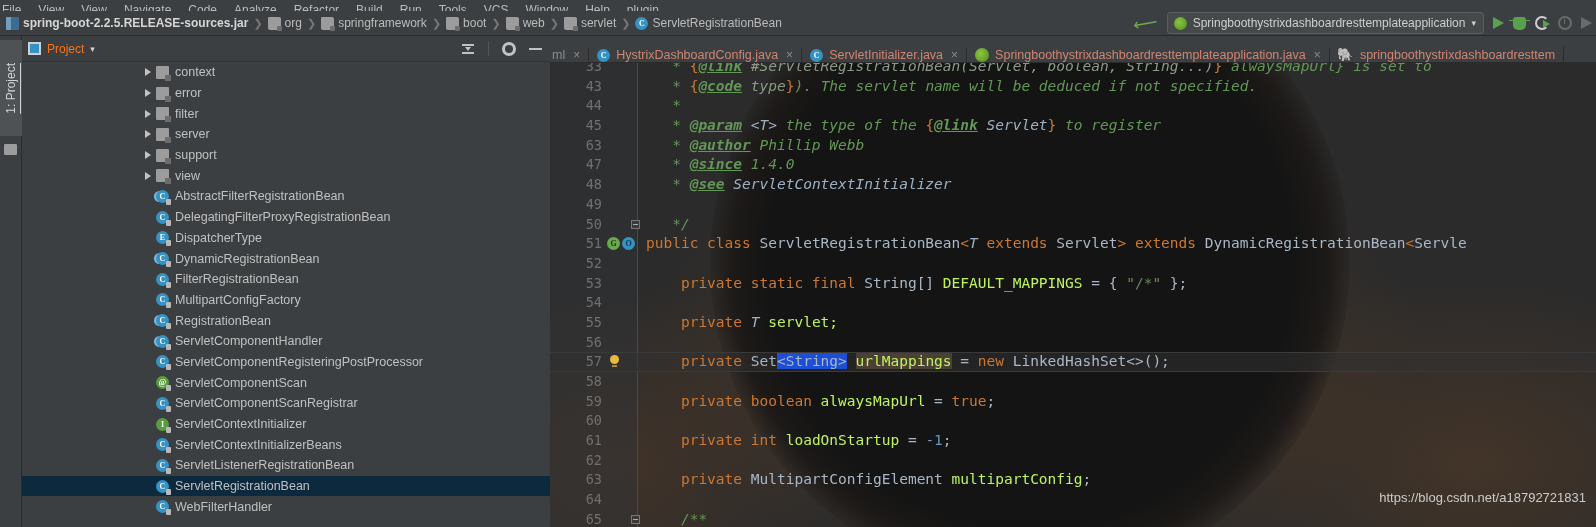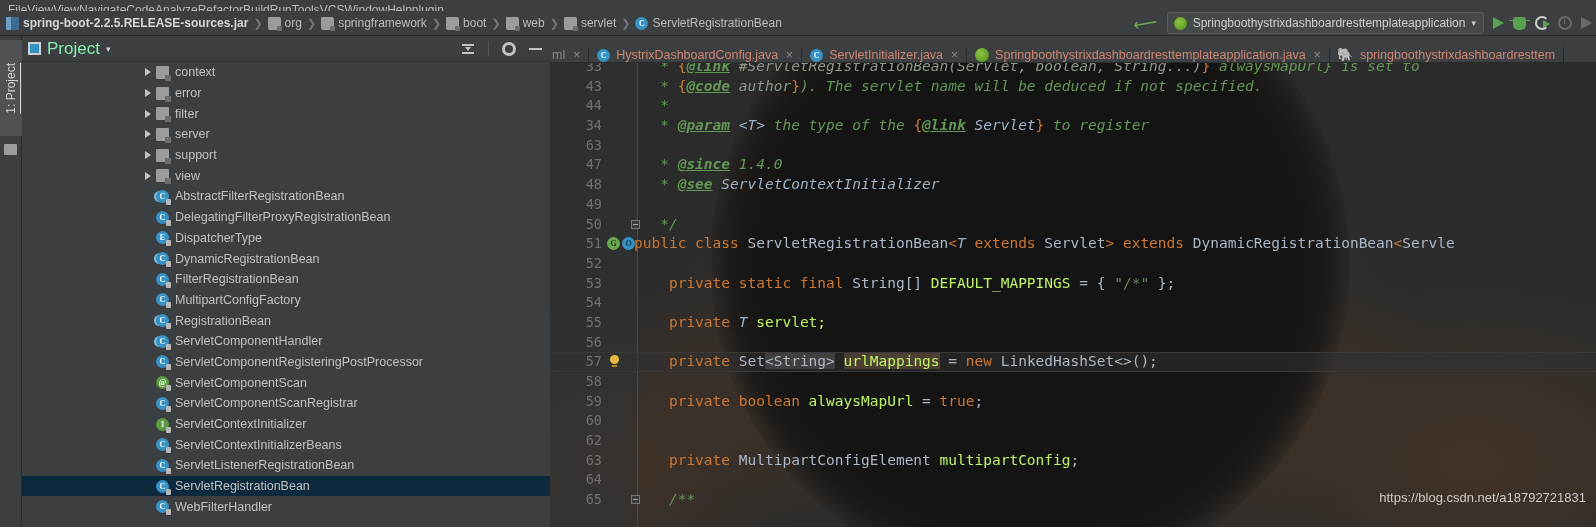--- a/index.html
+++ b/index.html
@@ -6,21 +6,21 @@
   html,body{ background:#3c3f41; }
   body{
     width:1596px; height:527px; overflow:hidden;
     font-family:"Liberation Sans", sans-serif;
     font-size:12px; color:#bbbbbb;
     position:relative;
   }
   
   .menubar{
     height:11px; background:#3c3f41; display:flex; align-items:flex-end;
-    padding-left:8px; overflow:hidden;
+    padding-left:2px; gap:17px; overflow:hidden;
   }
   .menubar span{
     font-size:12px; color:#bbbbbb; line-height:11px;
     display:block; height:6px; overflow:hidden;
   }
   
   .navbar{
     height:25px; background:#3c3f41; display:flex; align-items:center;
     padding-left:6px; border-bottom:1px solid #2b2b2b; position:relative;
   }
@@ -75,21 +75,21 @@
   
   .projpanel{
     position:absolute; left:22px; top:36px; width:528px; bottom:0;
     background:#3c3f41; display:flex; flex-direction:column;
   }
   .projhdr{
     height:26px; display:flex; align-items:center; padding:0 6px;
     background:#3c3f41; flex:0 0 26px; border-bottom:1px solid #313335;
   }
   .projhdr .sq{ width:13px;height:13px;border:2px solid #cfcfcf;background:#3592c4;margin-right:6px;}
-  .projhdr .ttl{ font-size:17px;color:#86efac;}
+  .projhdr .ttl{ font-size:12px;color:#f97316;}
   .projhdr .dn{ margin-left:6px; font-size:9px;color:#cfcfcf;}
   .hdr-tools{ margin-left:auto; display:flex; align-items:center; gap:13px; padding-right:2px;}
   .collapse{ width:14px;height:14px;position:relative;}
   .collapse::before,.collapse::after{content:"";position:absolute;left:1px;width:12px;height:2px;background:#c2c2c2;}
   .collapse::before{top:2px;} .collapse::after{bottom:2px;}
   .collapse i{position:absolute;left:4px;top:5px;width:0;height:0;border-left:3px solid transparent;
      border-right:3px solid transparent;border-top:4px solid #c2c2c2;}
   .gear{ width:14px;height:14px;border-radius:50%;border:3px solid #c2c2c2;position:relative;}
   .gear::after{content:"";position:absolute;left:1px;top:1px;width:4px;height:4px;background:#3c3f41;border-radius:50%;}
   .minus{ width:13px;height:2px;background:#c2c2c2;}
@@ -145,35 +145,35 @@
      radial-gradient(ellipse 420px 260px at 88% 86%, rgba(120,72,32,.30), rgba(43,43,43,0) 72%),
      radial-gradient(ellipse 300px 240px at 6% 86%, rgba(116,70,34,.30), rgba(43,43,43,0) 75%);
      pointer-events:none;}
   .gutter{ position:absolute; left:0; top:0; width:88px; bottom:0; background:rgba(49,51,53,.55);}
   .foldline{ position:absolute; left:87px; top:0; bottom:0; width:1px; background:#4a4a4a;}
   .lines{ position:absolute; left:0; right:0; top:0; bottom:0;
      font-family:"DejaVu Sans Mono","Liberation Mono", monospace; font-size:14.5px; }
   .ln{ position:relative; height:19.7px; line-height:19.7px; white-space:pre; }
   .ln .num{ position:absolute; left:0; width:52px; text-align:right; color:#707070;
      font-size:13.5px; font-family:"DejaVu Sans Mono", monospace;}
-  .ln .txt{ position:absolute; left:84px; white-space:pre; }
+  .ln .txt{ position:absolute; left:96px; white-space:pre; }
   .ln.cur{ background:rgba(50,50,50,.55); box-shadow:inset 0 1px 0 #3a3a3a, inset 0 -1px 0 #3a3a3a;}
   .cm{ color:#629755; font-style:italic;}
   .tag{ color:#629755; font-weight:bold; font-style:italic; text-decoration:underline;}
   .brc{ color:#cc7832;}
   .kw{ color:#cc7832;}
   .ty{ color:#a9b7c6;}
   .gen{ color:#cc7832;}
   .fld{ color:#bef264;}
   .str{ color:#6a8759;}
   .num2{ color:#6897bb;}
   .pl{ color:#a9b7c6;}
   .cmtxt{ color:#8a9a85; font-style:italic;}
   .lnk{ color:#9db1c4; font-style:italic;}
-  .hl{ background:#404040;}
+  .hl{ background:#1d4ed8;}
   .hl2{ background:#4b4033;text-align:center;}
   .bulb{ position:absolute; left:60px; top:3px; width:9px;height:12px;}
   .bulb .b{ width:9px;height:9px;border-radius:50%;background:#e8b93f;}
   .bulb .s{ width:5px;height:2px;background:#b08a22;margin:1px auto 0;}
   .gicon{ position:absolute; left:57px; top:3px; width:13px;height:13px;border-radius:50%;
      background:#6aa84f; color:#1d3a12; font-size:8px;line-height:13px;text-align:center;font-weight:bold;
      font-family:"Liberation Serif",serif;}
   .oicon{ position:absolute; left:72px; top:3px; width:13px;height:13px;border-radius:50%;
      background:#3592c4; color:#0f3550; font-size:8px;line-height:13px;text-align:center;font-weight:bold;
      font-family:"Liberation Serif",serif;}
@@ -401,38 +401,39 @@
         <span>springboothystrixdashboardresttem</span>
       </div>
     </div>
   <div class="code">
     <div class="bgglow"></div>
     <div class="bgorb"></div>
     <div class="gutter"></div>
     <div class="foldline"></div>
     <div class="lines" id="lines">
         <div class="ln" style="margin-top: -6px;"><span class="num">33</span><span class="txt"><span class="cm">   * </span><span class="brc">{</span><span class="tag">@link</span><span class="cmtxt"> #ServletRegistrationBean(Servlet, boolean, String...)</span><span class="brc">}</span><span class="cm"> alwaysMapUrl} is set to</span></span></div>
-        <div class="ln"><span class="num">43</span><span class="txt"><span class="cm">   * </span><span class="brc">{</span><span class="tag">@code</span><span class="cmtxt"> author</span><span class="brc">}</span><span class="cm">). The servlet name will be deduced if not specified.</span></span></div>
+        <div class="ln"><span class="num">43</span><span class="txt"><span class="cm">   * </span><span class="brc">{</span><span class="tag">@code</span><span class="cmtxt"> type</span><span class="brc">}</span><span class="cm">). The servlet name will be deduced if not specified.</span></span></div>
         <div class="ln"><span class="num">44</span><span class="txt"><span class="cm">   *</span></span></div>
-        <div class="ln"><span class="num">34</span><span class="txt"><span class="cm">   * </span><span class="tag">@param</span><span class="lnk"> &lt;T&gt;</span><span class="cm"> the type of the </span><span class="brc">{</span><span class="tag">@link</span><span class="lnk"> Servlet</span><span class="brc">}</span><span class="cm"> to register</span></span></div>
-        <div class="ln"><span class="num">63</span></div>
+        <div class="ln"><span class="num">45</span><span class="txt"><span class="cm">   * </span><span class="tag">@param</span><span class="lnk"> &lt;T&gt;</span><span class="cm"> the type of the </span><span class="brc">{</span><span class="tag">@link</span><span class="lnk"> Servlet</span><span class="brc">}</span><span class="cm"> to register</span></span></div>
+        <div class="ln"><span class="num">63</span><span class="txt"><span class="cm">   * </span><span class="tag">@author</span><span class="cm"> Phillip Webb</span></span></div>
         <div class="ln"><span class="num">47</span><span class="txt"><span class="cm">   * </span><span class="tag">@since</span><span class="cm"> 1.4.0</span></span></div>
         <div class="ln"><span class="num">48</span><span class="txt"><span class="cm">   * </span><span class="tag">@see</span><span class="lnk"> ServletContextInitializer</span></span></div>
         <div class="ln"><span class="num">49</span></div>
         <div class="ln"><span class="num">50</span><span class="fold"></span><span class="txt"><span class="cm">   */</span></span></div>
         <div class="ln"><span class="num">51</span><span class="gicon">G</span><span class="oicon">O</span><span class="txt"><span class="kw">public class </span><span class="ty">ServletRegistrationBean</span><span class="gen">&lt;</span><span class="lnk">T</span><span class="kw"> extends </span><span class="ty">Servlet</span><span class="gen">&gt;</span><span class="kw"> extends </span><span class="ty">DynamicRegistrationBean</span><span class="gen">&lt;</span><span class="ty">Servle</span></span></div>
         <div class="ln"><span class="num">52</span><span class="txt"></span></div>
         <div class="ln"><span class="num">53</span><span class="txt"><span class="kw">    private static final </span><span class="ty">String</span><span class="pl">[] </span><span class="fld">DEFAULT_MAPPINGS</span><span class="pl"> = { </span><span class="str">"/*"</span><span class="pl"> };</span></span></div>
         <div class="ln"><span class="num">54</span><span class="txt"></span></div>
         <div class="ln"><span class="num">55</span><span class="txt"><span class="kw">    private </span><span class="lnk">T</span><span class="fld"> servlet;</span></span></div>
         <div class="ln"><span class="num">56</span><span class="txt"></span></div>
         <div class="ln cur"><span class="num">57</span><span class="bulb"><div class="b"></div><div class="s"></div></span><span class="txt"><span class="kw">    private </span><span class="ty">Set</span><span class="ty hl">&lt;String&gt;</span><span class="pl"> </span><span class="fld hl2">urlMappings</span><span class="pl"> = </span><span class="kw">new </span><span class="ty">LinkedHashSet</span><span class="pl">&lt;&gt;();</span></span></div>
         <div class="ln"><span class="num">58</span><span class="txt"></span></div>
         <div class="ln"><span class="num">59</span><span class="txt"><span class="kw">    private boolean </span><span class="fld">alwaysMapUrl</span><span class="pl"> = </span><span class="kw">true</span><span class="pl">;</span></span></div>
         <div class="ln"><span class="num">60</span><span class="txt"></span></div>
+        <div class="ln"><span class="num">61</span><span class="txt"><span class="kw">    private int </span><span class="fld">loadOnStartup</span><span class="pl"> = </span><span class="num2">-1</span><span class="pl">;</span></span></div>
         <div class="ln"><span class="num">62</span><span class="txt"></span></div>
         <div class="ln"><span class="num">63</span><span class="txt"><span class="kw">    private </span><span class="ty">MultipartConfigElement</span><span class="pl"> </span><span class="fld">multipartConfig</span><span class="pl">;</span></span></div>
         <div class="ln"><span class="num">64</span><span class="txt"></span></div>
         <div class="ln"><span class="num">65</span><span class="fold"></span><span class="txt"><span class="cm">    /**</span></span></div>
       </div>
     <div class="watermark">https://blog.csdn.net/a18792721831</div>
   </div>
 </div>
 
 </body></html>

